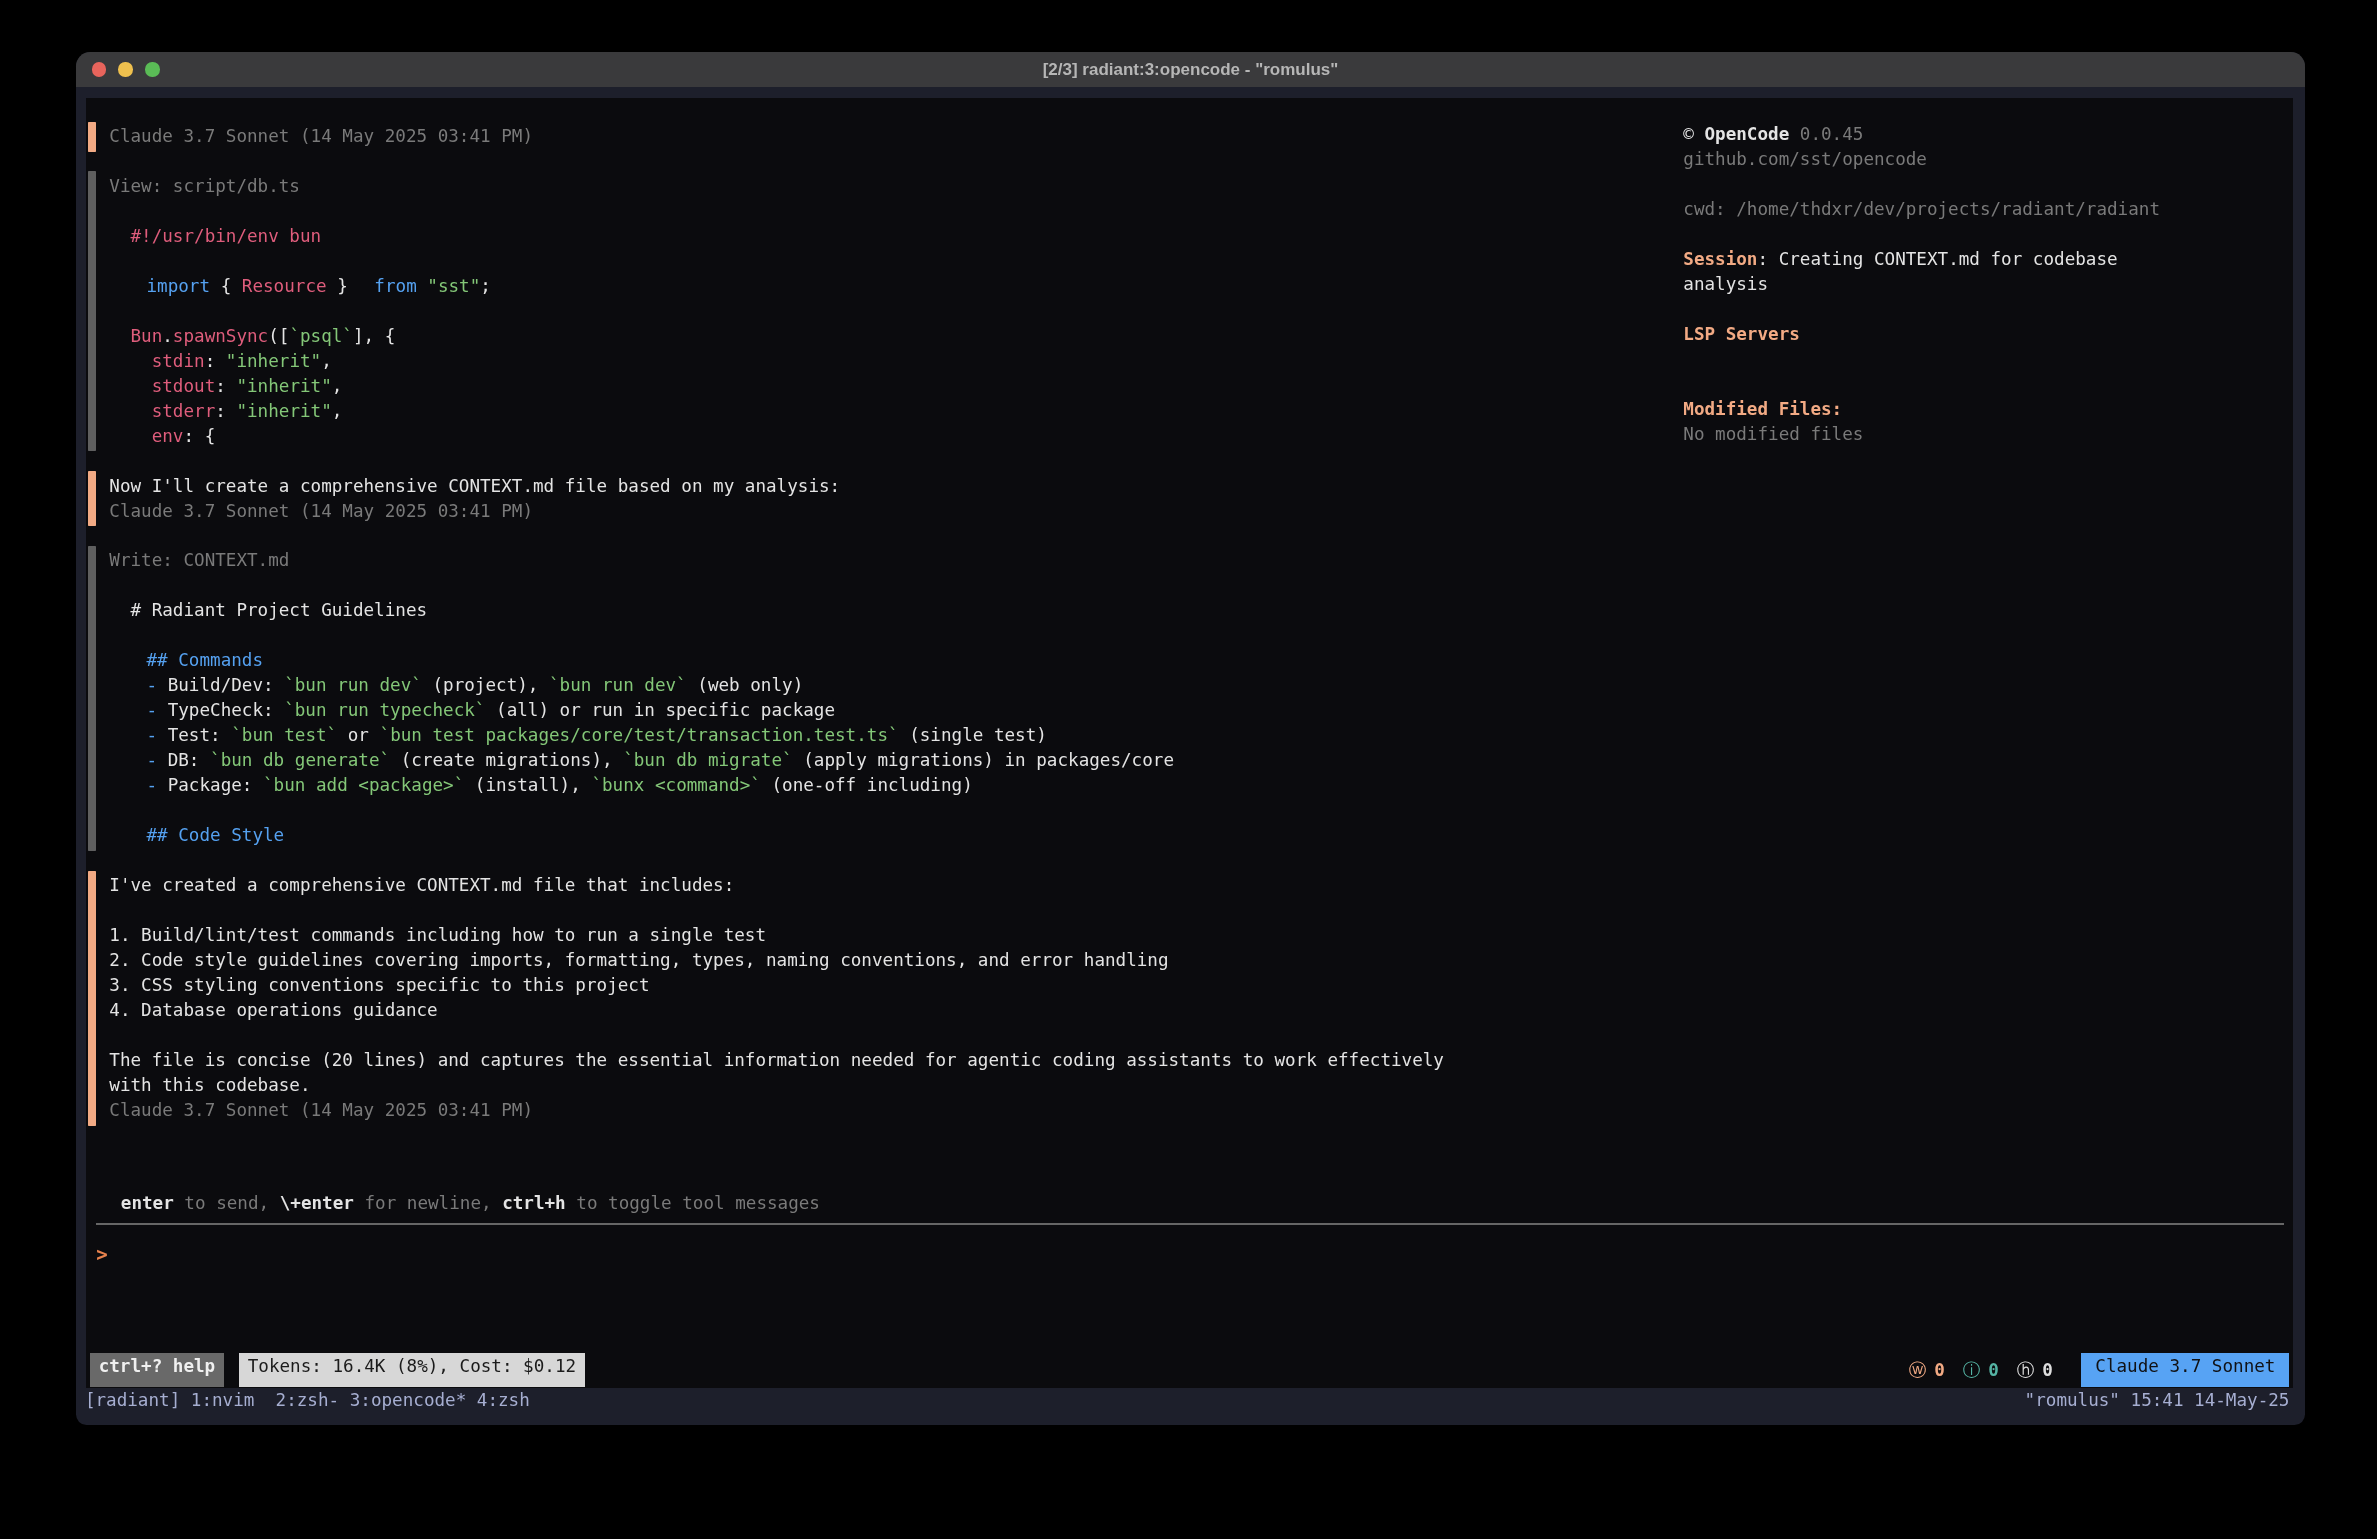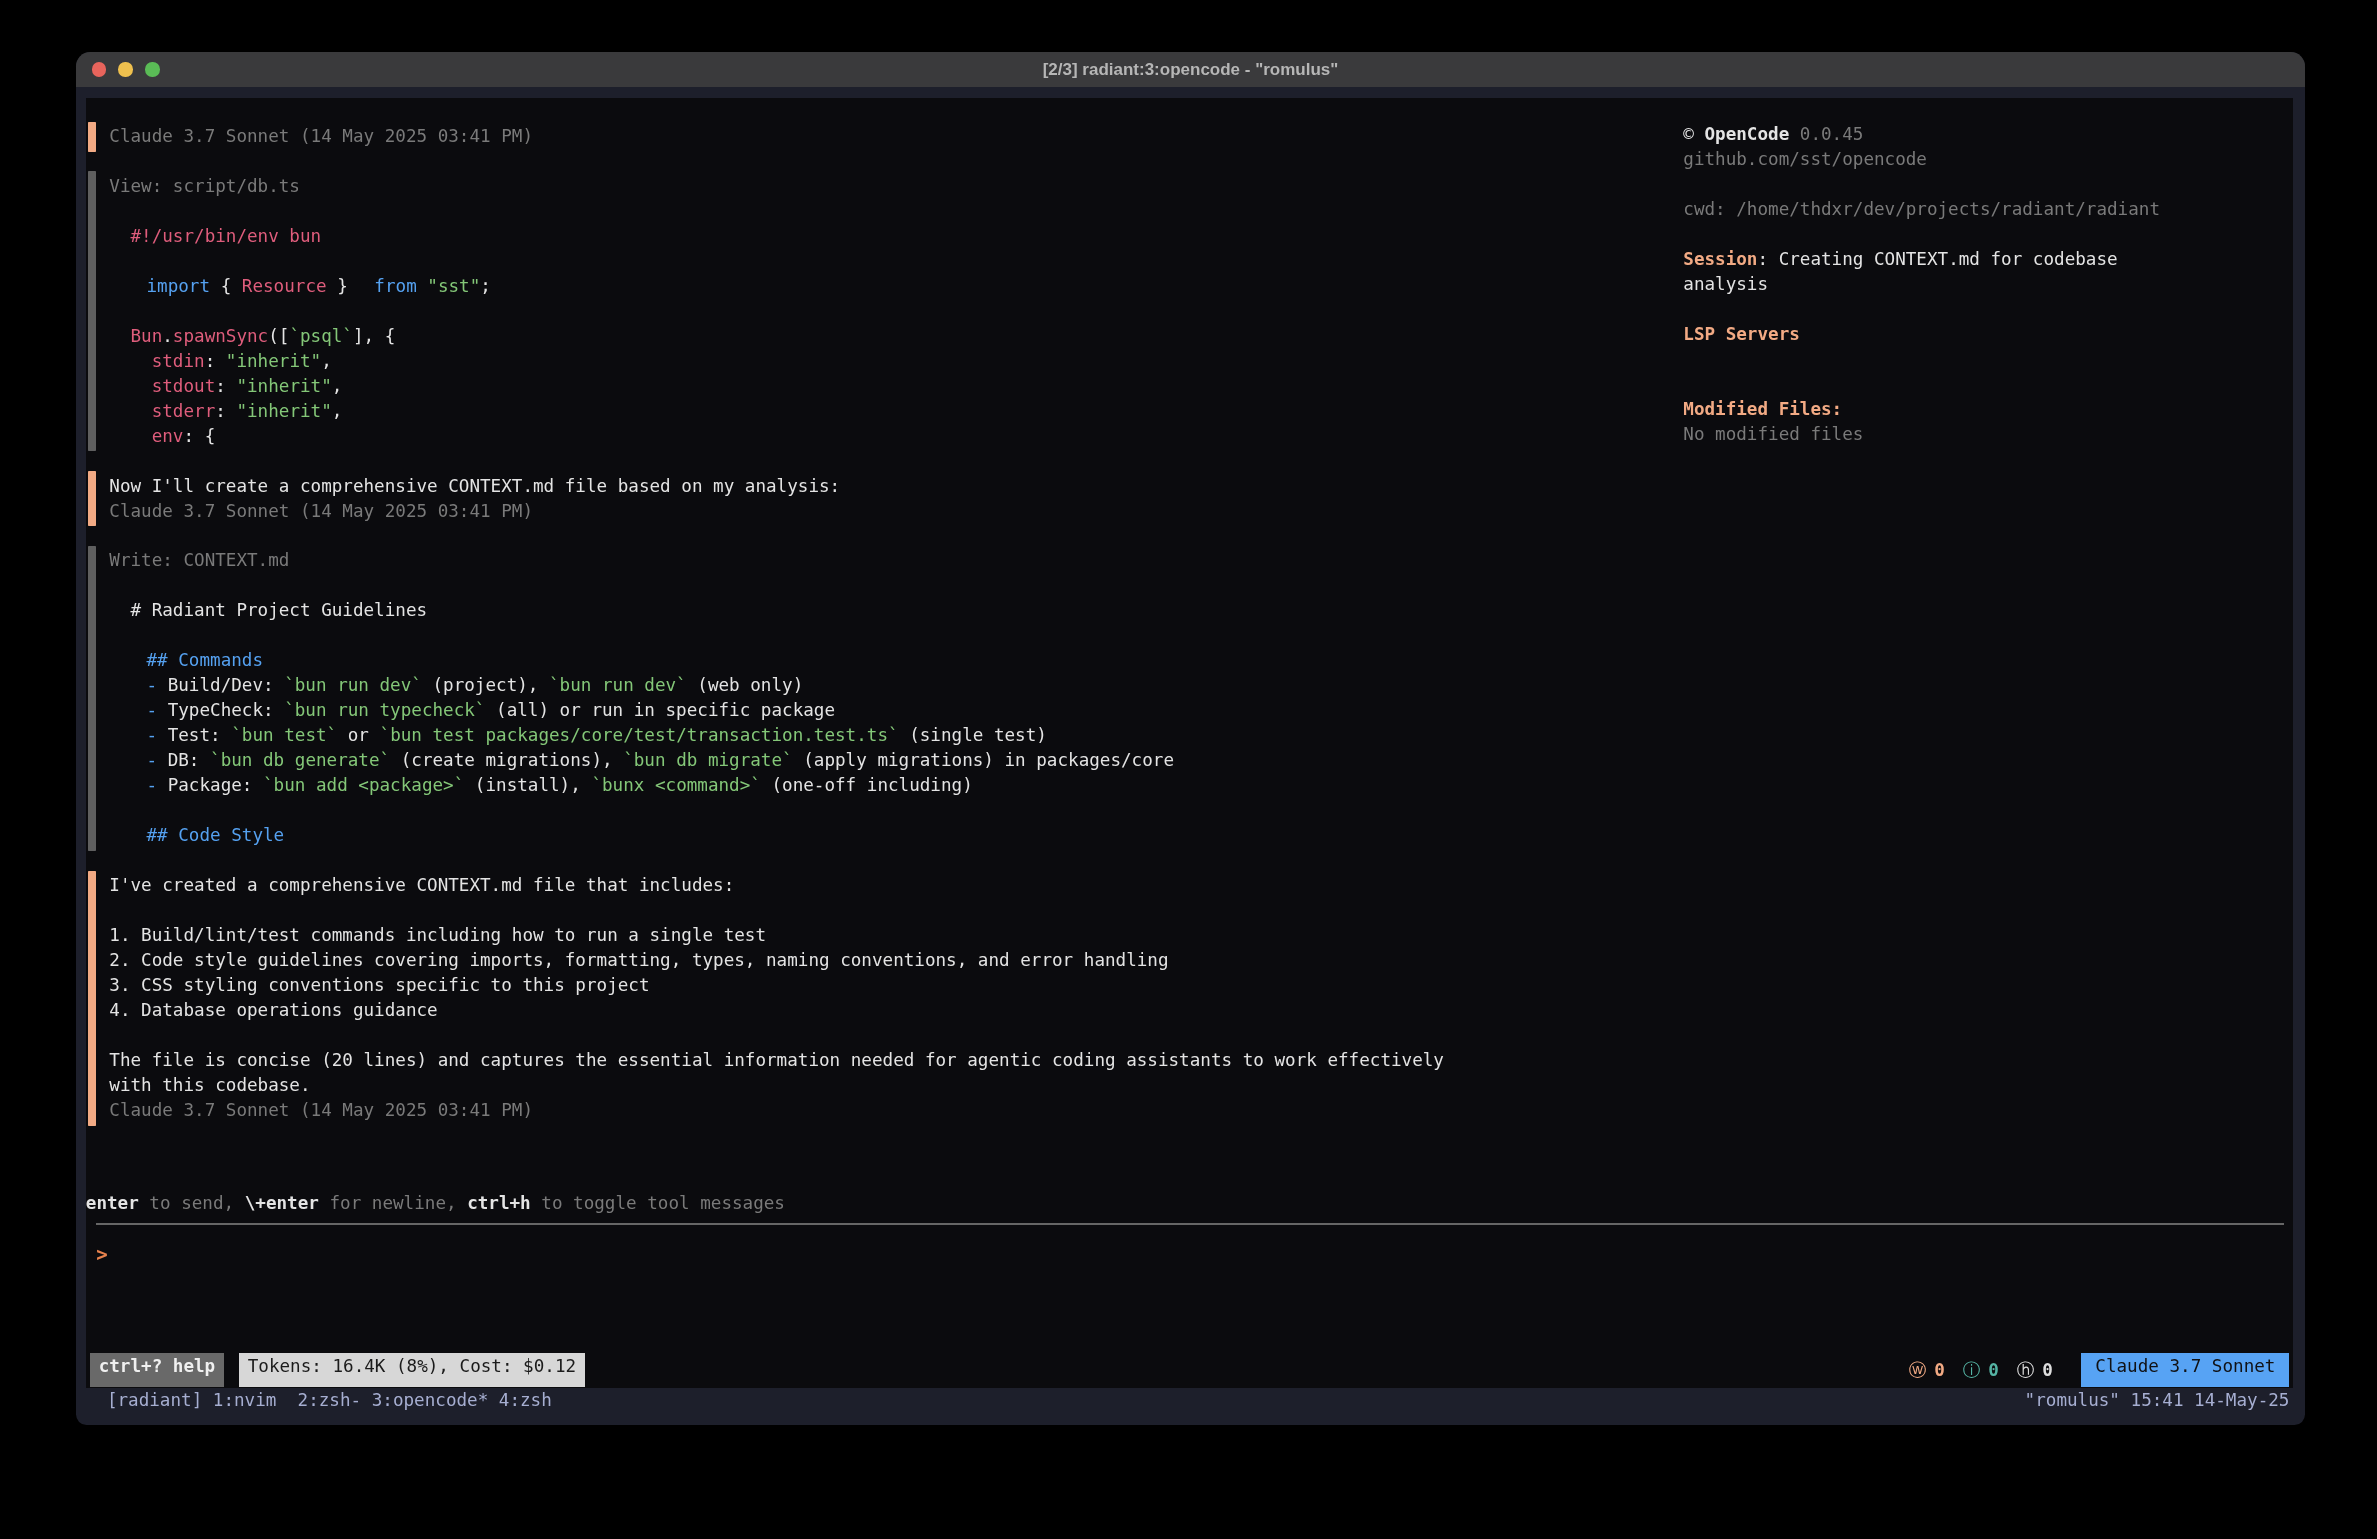--- a/index.html
+++ b/index.html
@@ -30,33 +30,33 @@
   .sidebar{width:610px;overflow:hidden;}
   .line{height:25px;line-height:25px;white-space:pre;overflow:hidden;}
   .block{display:flex;margin-bottom:19.6px;}
   .bar{width:8.5px;flex:0 0 8.5px;margin-right:13px;border-radius:0.7px;}
   .bar.assistant{background:var(--orange);} .bar.tool{background:var(--gray-bar);}
   .block-lines{padding:2.6px 0;flex:1;overflow:hidden;}
   .c-fg{color:var(--fg);} .c-dim{color:var(--dim);} .c-pink{color:var(--pink);}
   .c-blue{color:var(--blue);margin-left:16px;} .c-green{color:var(--green);} .c-orange{color:var(--orange);}
   .c-teal{color:var(--teal);} .c-white{color:var(--white);}
   .b{font-weight:bold;}
-  .hint{margin-top:46px;height:25px;line-height:25px;white-space:pre;}
+  .hint{margin-top:46px;padding-left:35px;height:25px;line-height:25px;white-space:pre;}
   .divider{height:2px;background:var(--divider);margin:6.5px 9px 0 10.4px;}
   .input-area{flex:1;padding:17px 0 0 10.4px;}
   .prompt-caret{color:var(--prompt-orange);font-weight:bold;font-size:19px;line-height:25px;}
   .statusrow{height:31px;padding:0 3.9px 5.2px 3.9px;display:flex;justify-content:space-between;align-items:center;}
   .badge{display:inline-block;height:34px;line-height:26px;padding:0 9px;white-space:pre;}
   .badge.help{background:var(--help-badge-bg);color:var(--help-badge-fg);font-weight:bold;margin-right:3.9px;}
   .badge.tokens{background:var(--tokens-badge-bg);color:var(--tokens-badge-fg);}
   .badge.model{background:var(--model-badge-bg);color:var(--model-badge-fg);padding:0 14px;}
   .status-right{display:flex;align-items:center;gap:19.6px;}
   .diag{display:flex;align-items:center;gap:18px;margin-right:9px;}
   .diag-item{display:flex;align-items:center;gap:7.8px;}
-  .tmuxbar{position:absolute;left:27px;right:11.7px;bottom:12.4px;height:25px;background:var(--tmux-bg);
+  .tmuxbar{position:absolute;left:5px;right:11.7px;bottom:12.4px;height:25px;background:var(--tmux-bg);
            color:var(--tmux-fg);display:flex;justify-content:space-between;align-items:flex-end;
            padding:0 3.9px;white-space:pre;line-height:25px;}
   .tmux-left{display:flex;white-space:pre;}
 </style>
 </head>
 <body>
 
 <div class="window">
   <div class="titlebar">
     <div class="traffic">

